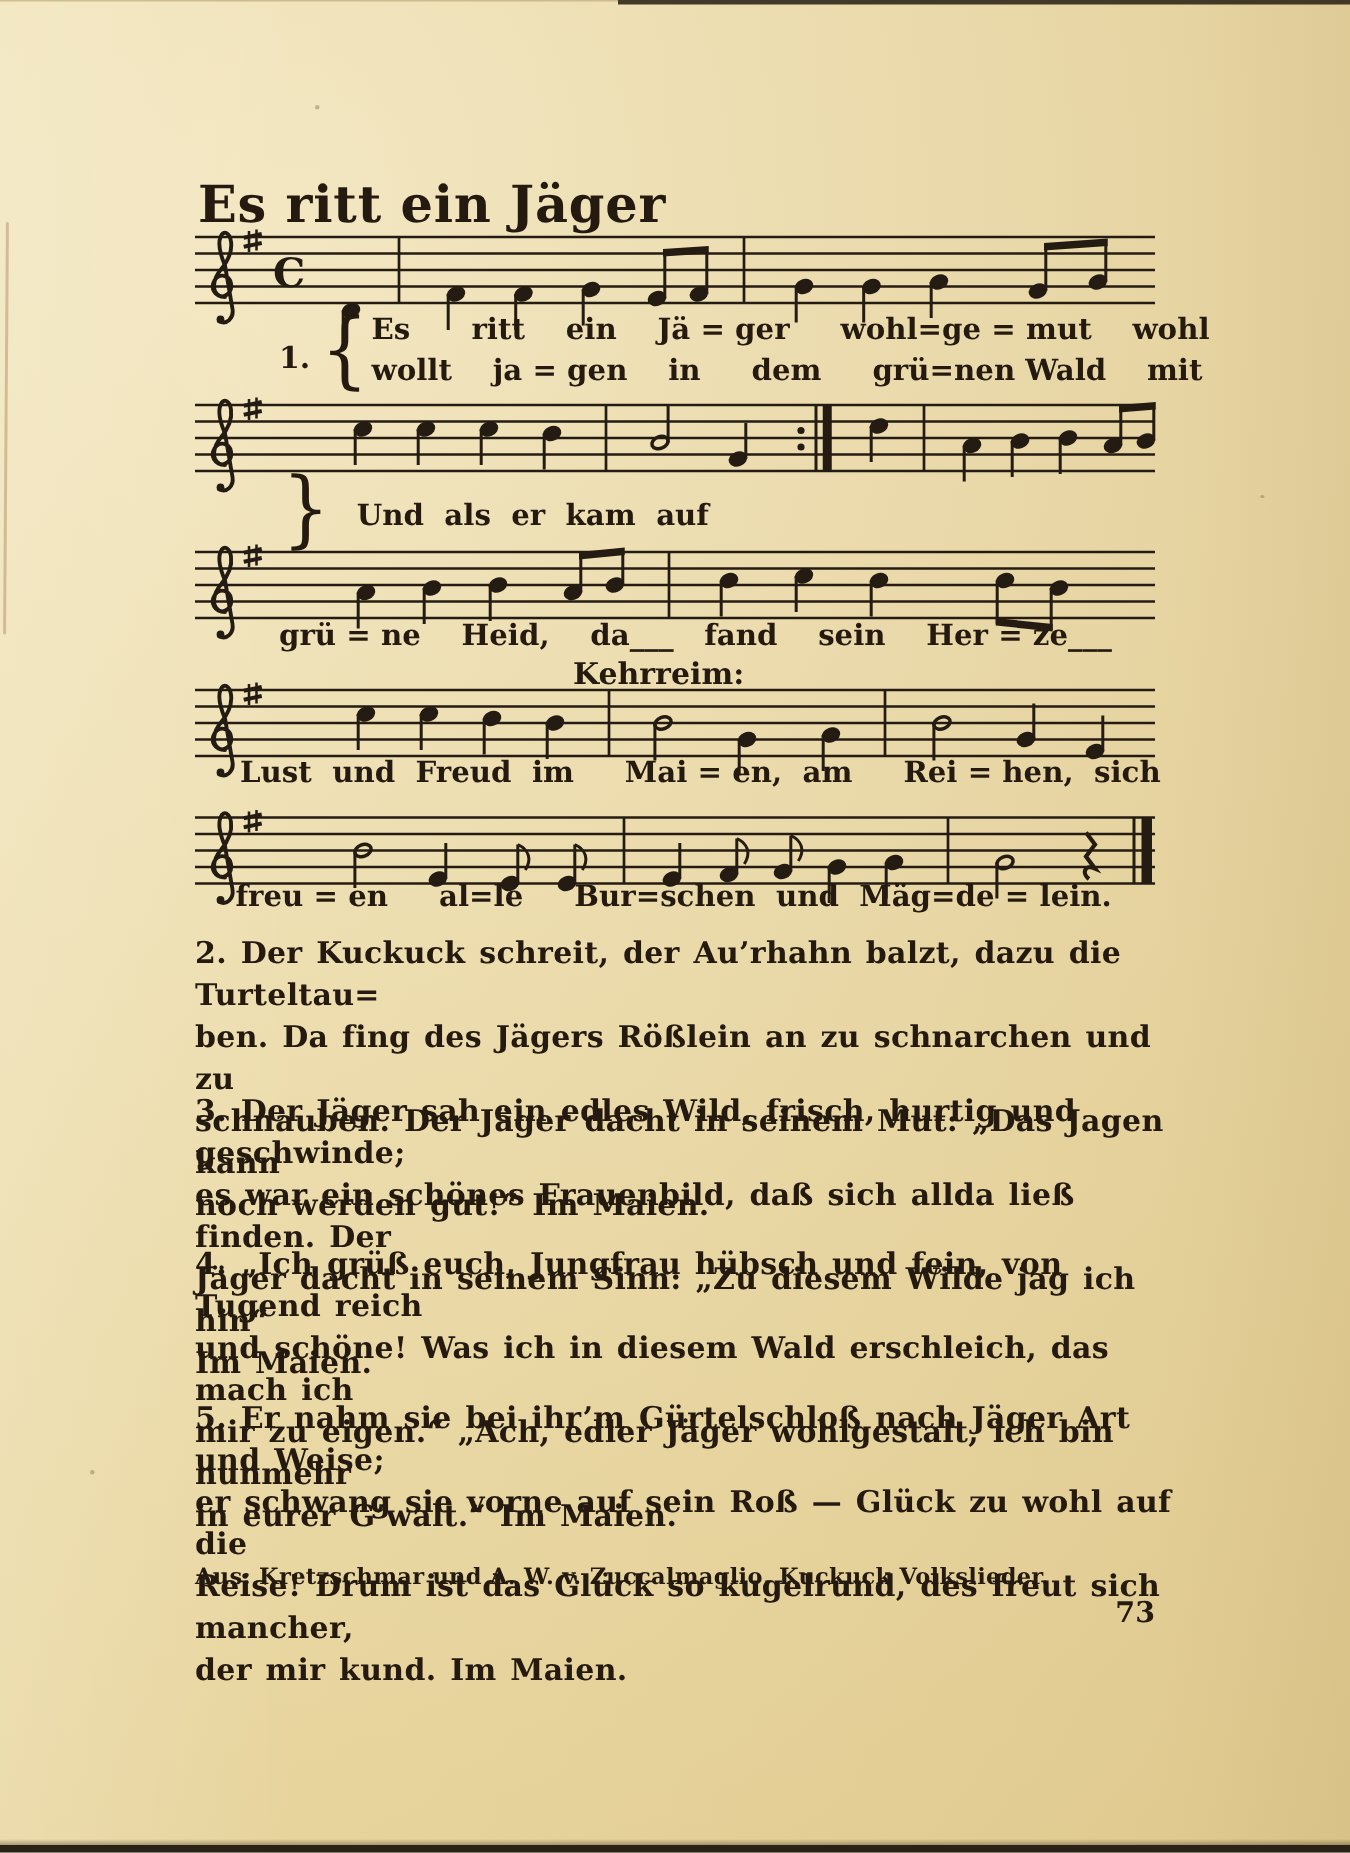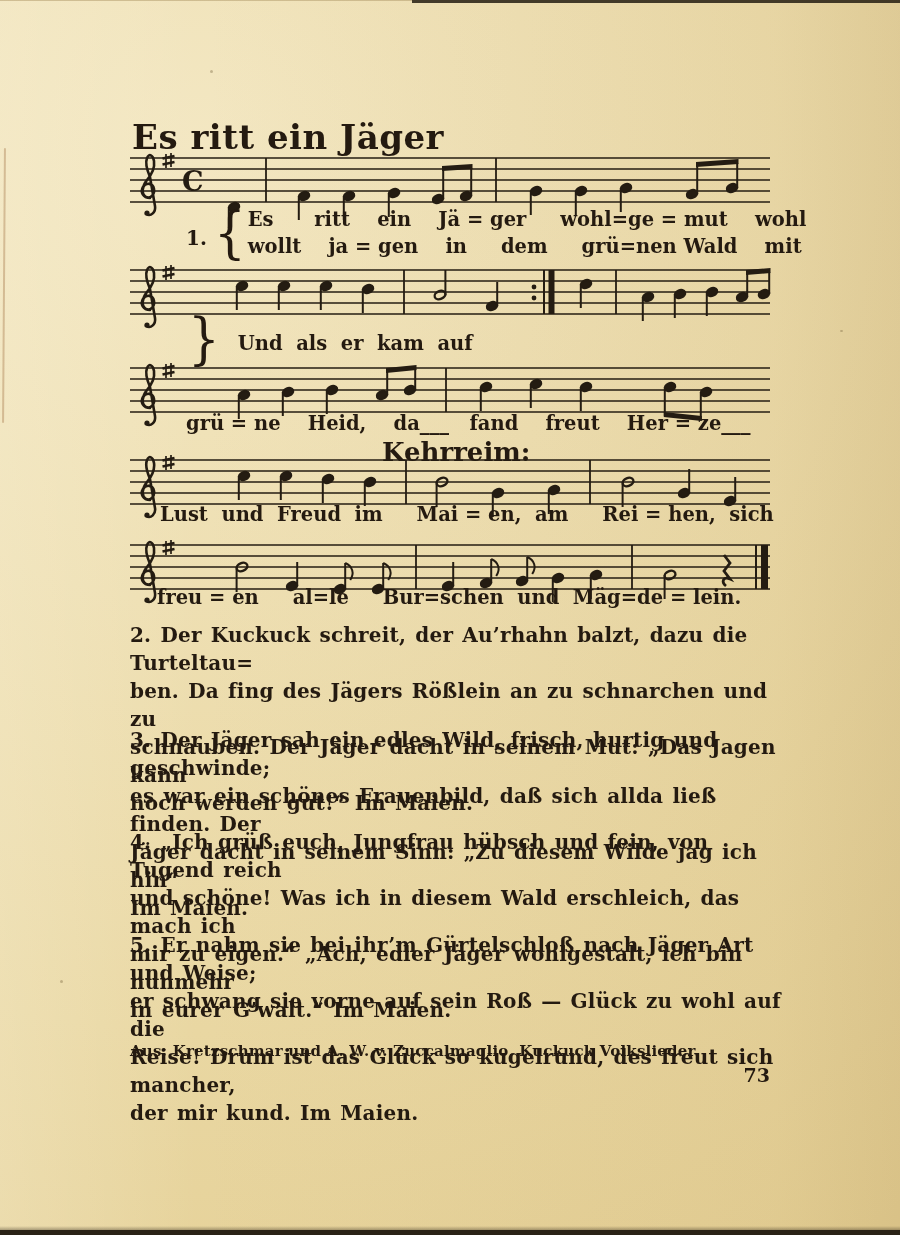--- a/index.html
+++ b/index.html
@@ -24,21 +24,21 @@
   svg.staff{display:block;overflow:visible;}
 
   .lyrline{white-space:pre;font-weight:bold;font-size:19.5px;line-height:27px;}
   .lyr1{position:absolute;top:206px;left:56px;display:flex;align-items:center;}
   .lyr2{position:absolute;top:314px;left:56px;display:flex;align-items:center;}
   .lines{display:flex;flex-direction:column;}
   .verse-marker{font-size:20px;font-weight:bold;margin-right:5px;align-self:center;padding-top:10px;}
   .brace{font-size:50px;font-weight:400;line-height:1;transform:scaleY(1.12);margin:0 2px;color:#241a10;}
   .cont-text{margin-left:16px;padding-top:8px;}
   .lyr3{position:absolute;top:410px;left:56px;}
-  .kehrreim{position:absolute;top:437px;left:252px;font-size:26px;font-weight:bold;}
+  .kehrreim{position:absolute;top:437px;left:252px;font-size:20px;font-weight:bold;}
   .lyr4{position:absolute;top:501px;left:30px;}
   .lyr5{position:absolute;top:584px;left:27px;}
 
   .verse{position:absolute;left:0;width:652px;font-size:20px;line-height:28px;font-weight:bold;
          white-space:pre-line;word-spacing:2px;letter-spacing:.2px;}
   .v2{top:621px;} .v3{top:726px;} .v4{top:828px;} .v5{top:931px;}
   .source{position:absolute;top:1042px;left:0;font-size:15px;font-weight:bold;letter-spacing:.2px;}
   .pagenum{position:absolute;top:1064px;left:0;width:640px;text-align:right;font-size:19px;font-weight:bold;}
 </style>
 </head>
@@ -204,21 +204,21 @@
           <use href="#qh" x="456" y="27"></use>
             <line x1="450.8" y1="27" x2="450.8" y2="51"></line>
           <use href="#qh" x="540" y="27"></use>
             <line x1="534.8" y1="27" x2="534.8" y2="56"></line>
           <use href="#qh" x="576" y="32"></use>
             <line x1="570.8" y1="32" x2="570.8" y2="60"></line>
           <polygon points="533.8,52 571.8,56 571.8,61 533.8,57" fill="#241c12" stroke="none"></polygon>
         </g>
       </svg>
     </div>
-    <div class="lyr3 lyrline">grü = ne    Heid,    da___   fand    freut    Her = ze___</div>
+    <div class="lyr3 lyrline">grü = ne    Heid,    da___   fand    sein    Her = ze___</div>
     <div class="kehrreim">Kehrreim:</div>
 
     <div class="sys" style="top:452px;">
       <svg class="staff" width="648" height="80" viewBox="0 0 648 80">
         <use href="#slines"></use>
         <g>
             <use href="#clef" x="8" y="0"></use>
           </g>
         <g>
             <use href="#sharp" x="36" y="11"></use>

